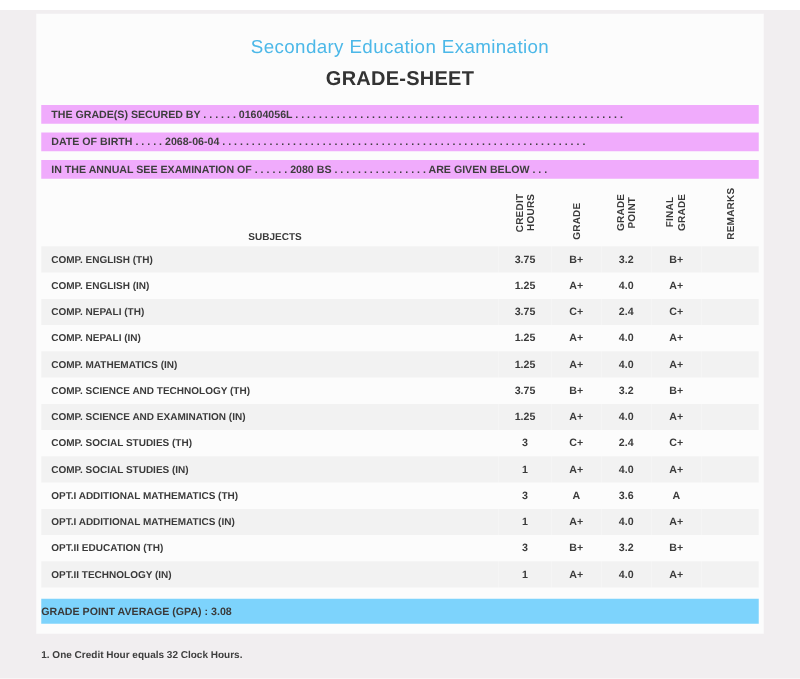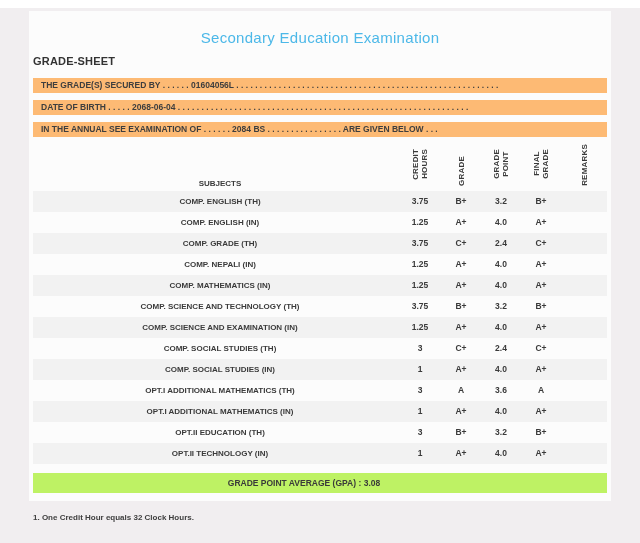--- a/index.html
+++ b/index.html
@@ -17,68 +17,68 @@
   .card {
     width:582px; margin:3px auto 0;
     background:#fcfcfc;
     padding:14px 4px 8px;
   }
   .title {
     text-align:center; color:#4cb8e8; font-size:15px;
     margin-top:4px; letter-spacing:0.3px; font-weight:400;
   }
   .subtitle {
-    color:#333; font-size:11px; font-weight:bold;
+    text-align:center; color:#333; font-size:16px; font-weight:bold;
     margin-top:9px; letter-spacing:0.2px;
   }
   .strips { margin-top:11px; }
   .strip {
-    height:15px; line-height:15px; background:#fdba74;
+    height:15px; line-height:15px; background:#f0abfc;
     margin-bottom:7px; padding:0 8px;
     font-size:8.5px; font-weight:bold; color:#3e3e3e;
     white-space:nowrap; overflow:hidden;
   }
   table { width:574px; border-collapse:collapse; table-layout:fixed; }
   th,td { font-size:8.5px; color:#3a3a3a; overflow:hidden; }
   thead th { vertical-align:bottom; height:44px; padding-bottom:3px; text-align:center; }
   th.subjects { text-align:center; padding-left:8px; font-weight:bold; font-size:8px; }
   .vlabel {
     writing-mode:vertical-rl; transform:rotate(180deg);
     display:inline-block; max-height:46px;
     font-weight:bold; font-size:8px; line-height:9px;
     letter-spacing:0.2px; white-space:normal;
   }
   tbody td { height:21px; text-align:center; font-weight:bold; font-size:8.5px; }
-  tbody td.subject { text-align:center; padding-left:8px; font-size:8px; }
+  tbody td.subject { text-align:left; padding-left:8px; font-size:8px; }
   tbody tr:nth-child(odd)  { background:#f2f2f2; }
   tbody tr:nth-child(even) { background:#fcfcfc; }
   .gpa {
-    height:20px; line-height:20px; background:#bef264;
-    text-align:center; padding-right:32px;
+    height:20px; line-height:20px; background:#7dd3fc;
+    text-align:left; padding-right:32px;
     font-size:8.5px; font-weight:bold; margin-top:9px; color:#3a3a3a;
   }
   .notes { width:574px; margin:12px auto 0; }
   .note {
     font-size:8px; font-weight:bold; color:#3e3e3e;
     margin-bottom:4px; white-space:nowrap;
   }
 </style>
 </head>
 <body>
 
 <div class="gray-wrap">
   <div class="card">
 
     <div class="title">Secondary Education Examination</div>
     <div class="subtitle">GRADE-SHEET</div>
 
     <div class="strips">
       <div class="strip">THE GRADE(S) SECURED BY . . . . . .  01604056L  . . . . . . . . . . . . . . . . . . . . . . . . . . . . . . . . . . . . . . . . . . . . . . . . . . . . . . . .</div>
       <div class="strip">DATE OF BIRTH . . . . .  2068-06-04  . . . . . . . . . . . . . . . . . . . . . . . . . . . . . . . . . . . . . . . . . . . . . . . . . . . . . . . . . . . . . .</div>
-      <div class="strip">IN THE ANNUAL SEE EXAMINATION OF . . . . . .  2084 BS  . . . . . . . . . . . . . . . .  ARE GIVEN BELOW . . .</div>
+      <div class="strip">IN THE ANNUAL SEE EXAMINATION OF . . . . . .  2080 BS  . . . . . . . . . . . . . . . .  ARE GIVEN BELOW . . .</div>
     </div>
 
     <table>
       <colgroup>
         <col style="width:366px">
         <col style="width:42px">
         <col style="width:40px">
         <col style="width:40px">
         <col style="width:40px">
         <col style="width:46px">
@@ -104,21 +104,21 @@
   </tr>
           <tr>
     <td class="subject">COMP. ENGLISH (IN)</td>
     <td>1.25</td>
     <td>A+</td>
     <td>4.0</td>
     <td>A+</td>
     <td></td>
   </tr>
           <tr>
-    <td class="subject">COMP. GRADE (TH)</td>
+    <td class="subject">COMP. NEPALI (TH)</td>
     <td>3.75</td>
     <td>C+</td>
     <td>2.4</td>
     <td>C+</td>
     <td></td>
   </tr>
           <tr>
     <td class="subject">COMP. NEPALI (IN)</td>
     <td>1.25</td>
     <td>A+</td>

